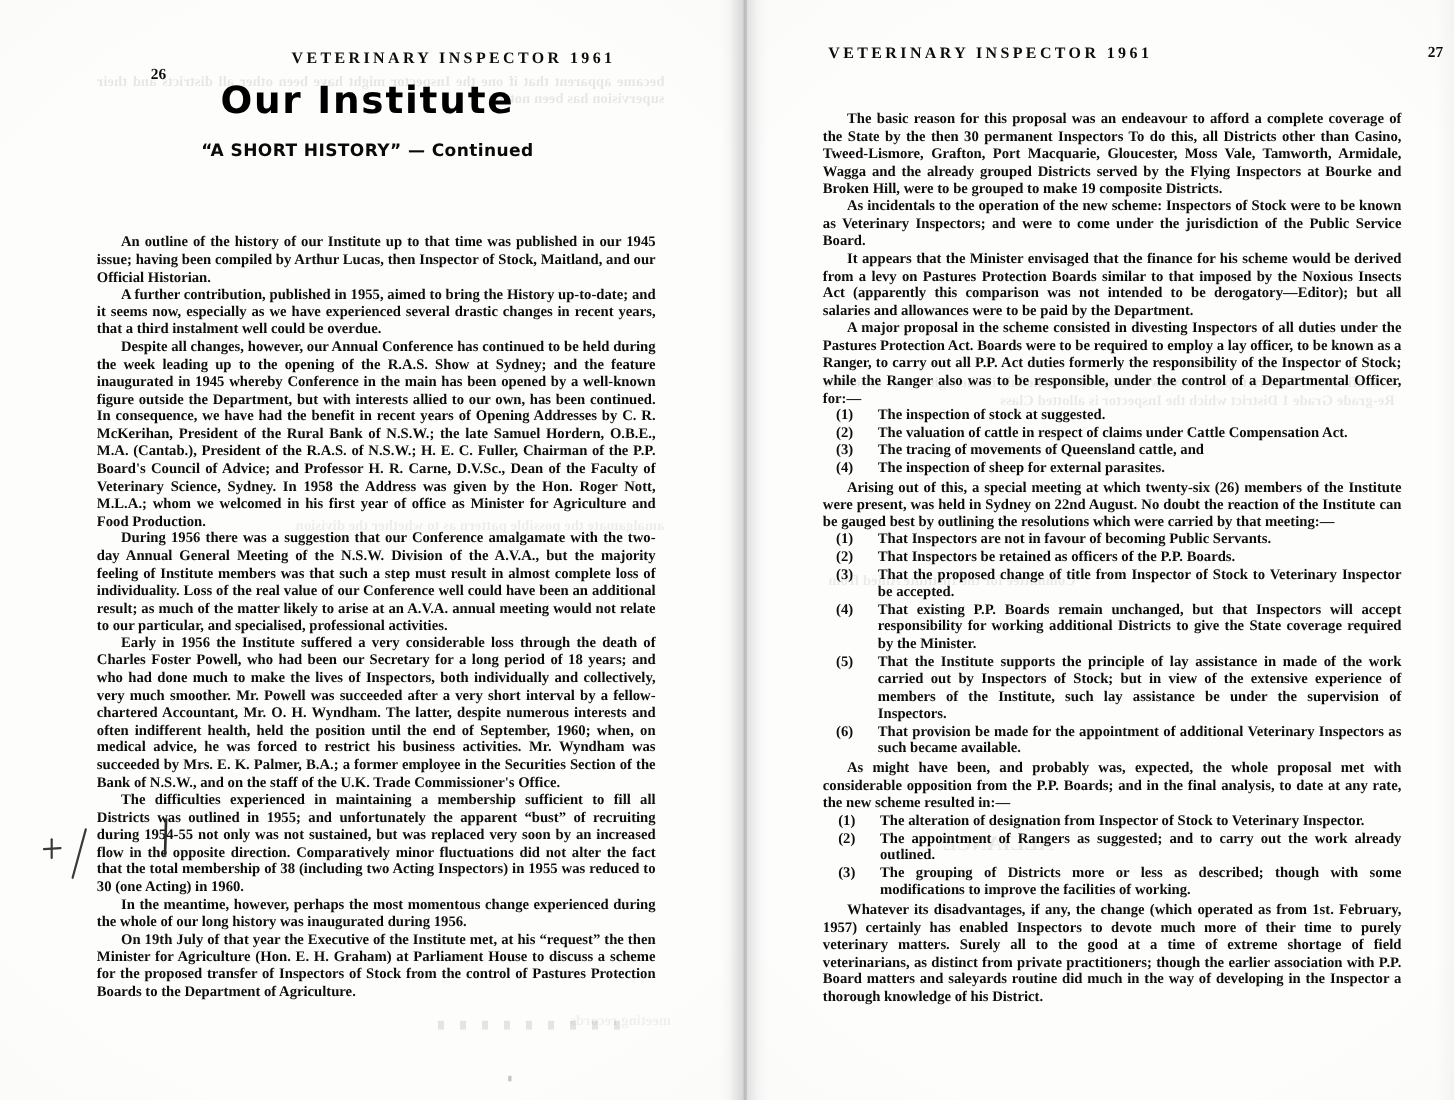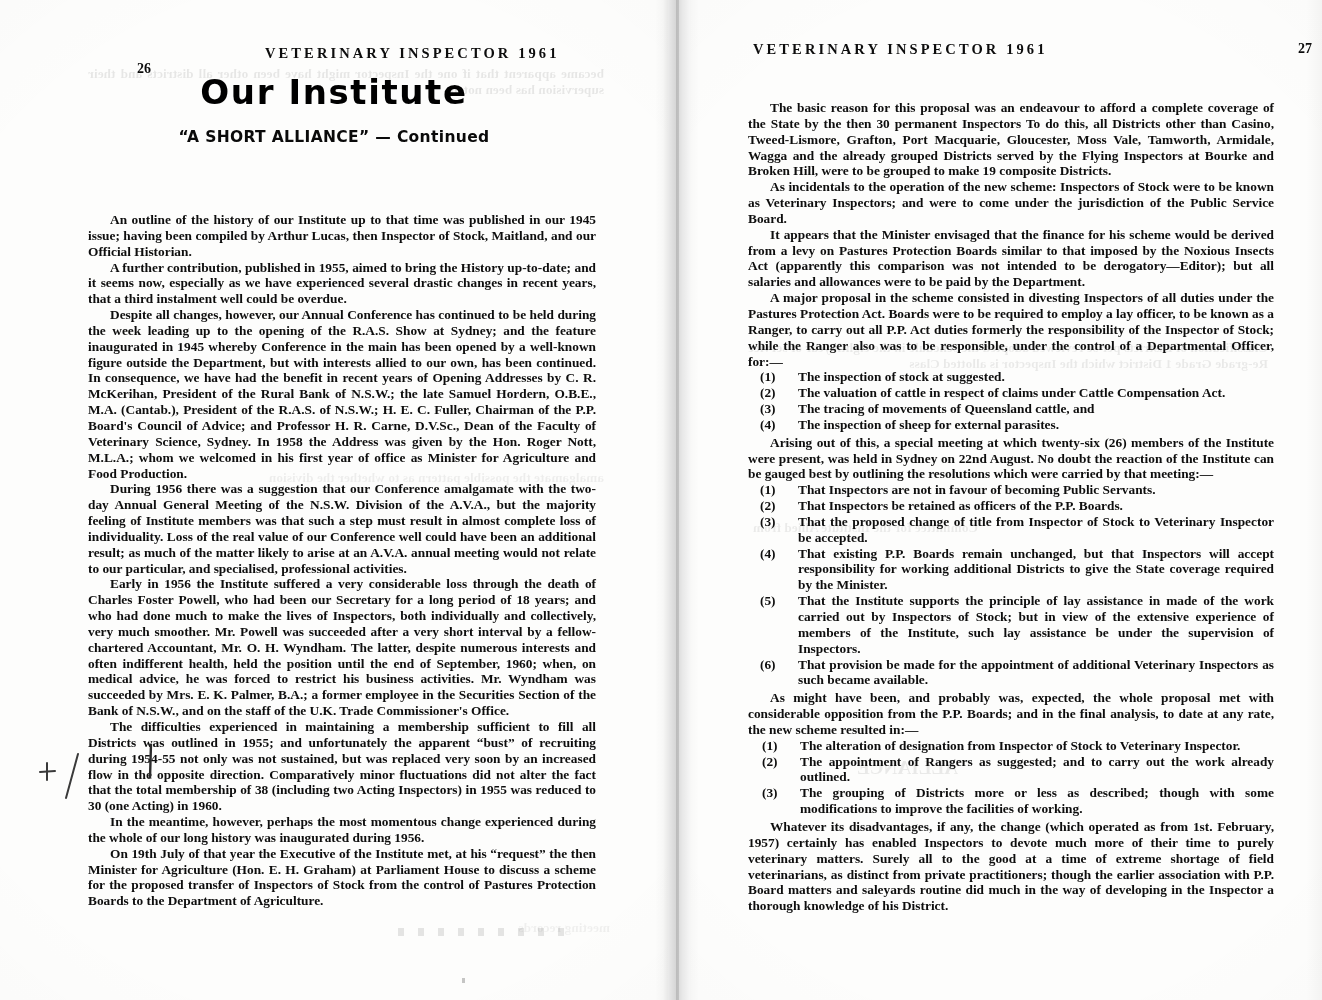--- a/index.html
+++ b/index.html
@@ -244,21 +244,21 @@
   <div class="ghost g-r2">Committee for the Institute Allied from</div>
   <div class="ghost g-r3">ALLIANCE</div>
 
   <div class="folio" id="folio-left">26</div>
   <div class="running-head" id="head-left">VETERINARY  INSPECTOR  1961</div>
 
   <div class="running-head" id="head-right">VETERINARY  INSPECTOR  1961</div>
   <div class="folio" id="folio-right">27</div>
 
   <div id="article-title">Our Institute</div>
-  <div id="article-subtitle">“A SHORT ALLIANCE” — Continued</div>
+  <div id="article-subtitle">“A SHORT HISTORY” — Continued</div>
 
   <div class="column" id="col-left">
     <p>An outline of the history of our Institute up to that time was published in our 1945 issue; having been compiled by Arthur Lucas, then Inspector of Stock, Maitland, and our Official Historian.</p>
     <p>A further contribution, published in 1955, aimed to bring the History up-to-date; and it seems now, especially as we have experienced several drastic changes in recent years, that a third instalment well could be overdue.</p>
     <p>Despite all changes, however, our Annual Conference has continued to be held during the week leading up to the opening of the R.A.S. Show at Sydney; and the feature inaugurated in 1945 whereby Conference in the main has been opened by a well-known figure outside the Department, but with interests allied to our own, has been continued. In consequence, we have had the benefit in recent years of Opening Addresses by C. R. McKerihan, President of the Rural Bank of N.S.W.; the late Samuel Hordern, O.B.E., M.A. (Cantab.), President of the R.A.S. of N.S.W.; H. E. C. Fuller, Chairman of the P.P. Board's Council of Advice; and Professor H. R. Carne, D.V.Sc., Dean of the Faculty of Veterinary Science, Sydney. In 1958 the Address was given by the Hon. Roger Nott, M.L.A.; whom we welcomed in his first year of office as Minister for Agriculture and Food Production.</p>
     <p>During 1956 there was a suggestion that our Conference amalgamate with the two-day Annual General Meeting of the N.S.W. Division of the A.V.A., but the majority feeling of Institute members was that such a step must result in almost complete loss of individuality. Loss of the real value of our Conference well could have been an additional result; as much of the matter likely to arise at an A.V.A. annual meeting would not relate to our particular, and specialised, professional activities.</p>
     <p>Early in 1956 the Institute suffered a very considerable loss through the death of Charles Foster Powell, who had been our Secretary for a long period of 18 years; and who had done much to make the lives of Inspectors, both individually and collectively, very much smoother. Mr. Powell was succeeded after a very short interval by a fellow-chartered Accountant, Mr. O. H. Wyndham. The latter, despite numerous interests and often indifferent health, held the position until the end of September, 1960; when, on medical advice, he was forced to restrict his business activities. Mr. Wyndham was succeeded by Mrs. E. K. Palmer, B.A.; a former employee in the Securities Section of the Bank of N.S.W., and on the staff of the U.K. Trade Commissioner's Office.</p>
     <p>The difficulties experienced in maintaining a membership sufficient to fill all Districts was outlined in 1955; and unfortunately the apparent “bust” of recruiting during 1954-55 not only was not sustained, but was replaced very soon by an increased flow in the opposite direction. Comparatively minor fluctuations did not alter the fact that the total membership of 38 (including two Acting Inspectors) in 1955 was reduced to 30 (one Acting) in 1960.</p>
     <p>In the meantime, however, perhaps the most momentous change experienced during the whole of our long history was inaugurated during 1956.</p>
     <p>On 19th July of that year the Executive of the Institute met, at his “request” the then Minister for Agriculture (Hon. E. H. Graham) at Parliament House to discuss a scheme for the proposed transfer of Inspectors of Stock from the control of Pastures Protection Boards to the Department of Agriculture.</p>

